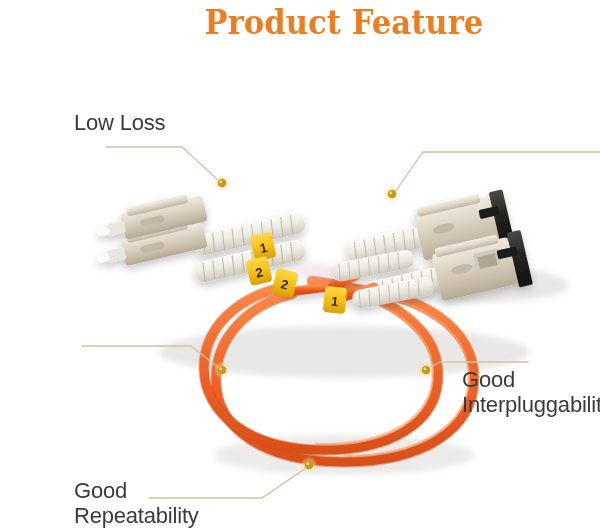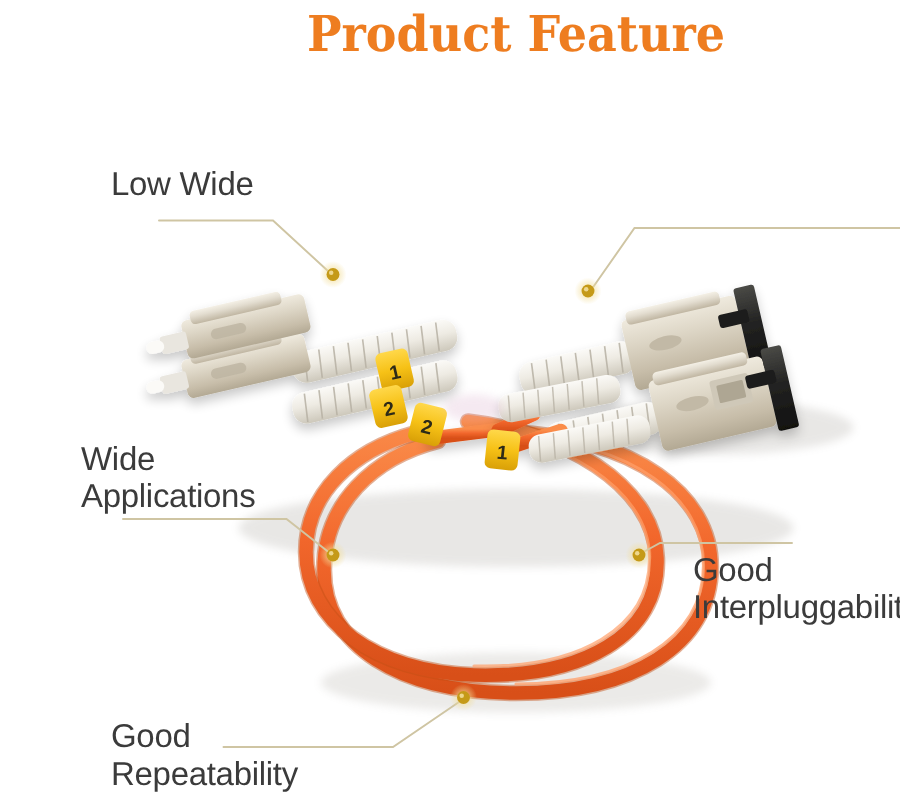--- a/index.html
+++ b/index.html
@@ -322,25 +322,23 @@
         <circle cx="176.8" cy="368.8" r="1.5" fill="#f2de9a" opacity="0.9"></circle>
         <circle cx="382" cy="370" r="9" fill="url(#dotGlow)"></circle>
         <circle cx="382" cy="370" r="4.3" fill="#c59a18"></circle>
         <circle cx="380.8" cy="368.8" r="1.5" fill="#f2de9a" opacity="0.9"></circle>
         <circle cx="265" cy="465" r="9" fill="url(#dotGlow)"></circle>
         <circle cx="265" cy="465" r="4.3" fill="#c59a18"></circle>
         <circle cx="263.8" cy="463.8" r="1.5" fill="#f2de9a" opacity="0.9"></circle>
       </g>
   </svg>
 
-  <div class="label" style="left:30px; top:110px;">Low Wide</div>
-
-
-  <div class="label" style="left:10px; top:293px;">Wide
-Applications</div>
+  <div class="label" style="left:30px; top:110px;">Low Loss</div>
+
+
 
   <div class="label" style="left:418px; top:367px;">Good
 Interpluggability</div>
 
   <div class="label" style="left:30px; top:478px;">Good
 Repeatability</div>
 
 </div>
 
 </body></html>

